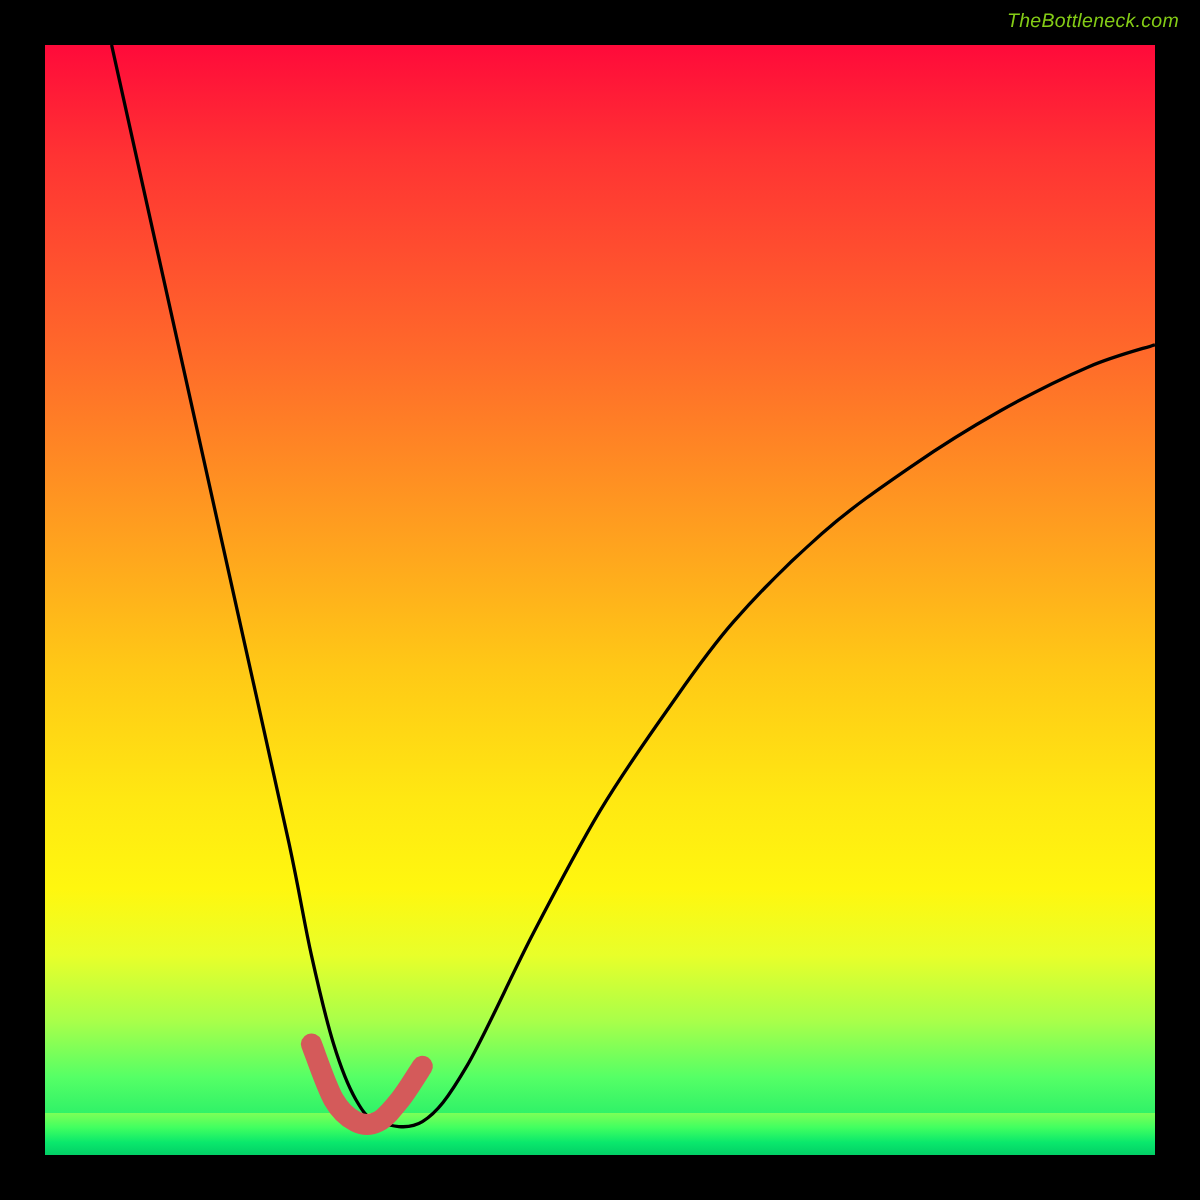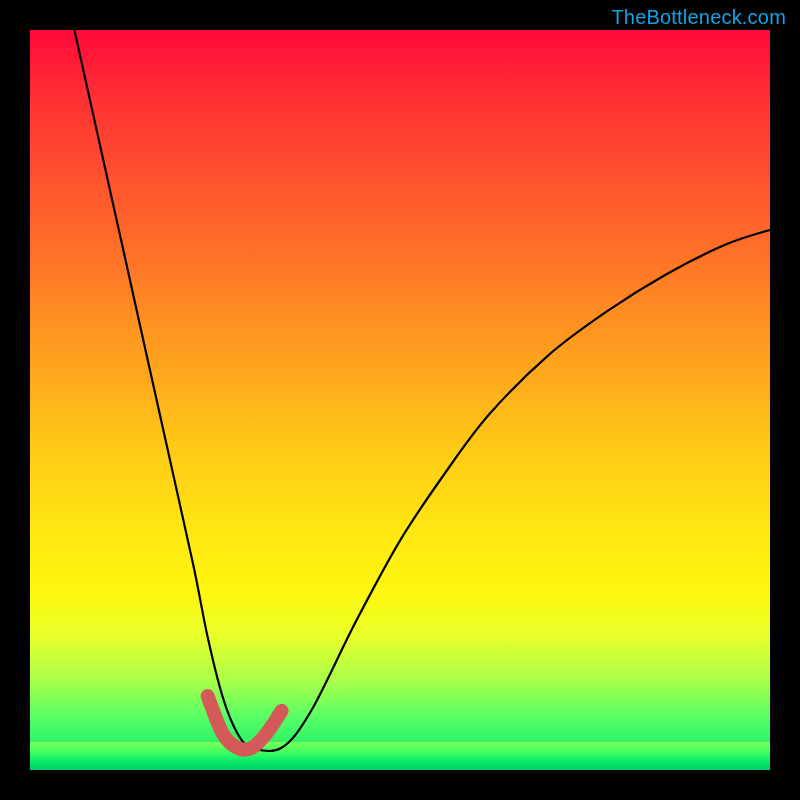--- a/index.html
+++ b/index.html
@@ -39,24 +39,25 @@
     background: linear-gradient(to bottom,
       #7dff57 0%,
       #40ff60 35%,
       #0ae86c 70%,
       #02cf66 100%);
   }
   .watermark {
     position: absolute;
     top: 6px;
     right: 14px;
-    color: #0ea5e9;
-    font-size: 20px;
+    color: #84cc16;
+    font-size: 13px;
     letter-spacing: 0.2px;
     user-select: none;
+    font-style: italic;
   }
   svg.curve {
     position: absolute;
     left: 0;
     top: 0;
     width: 740px;
     height: 740px;
   }
 </style>
 </head>

